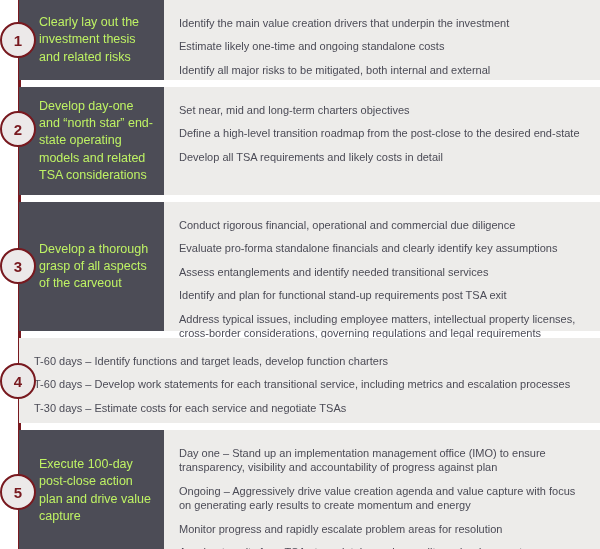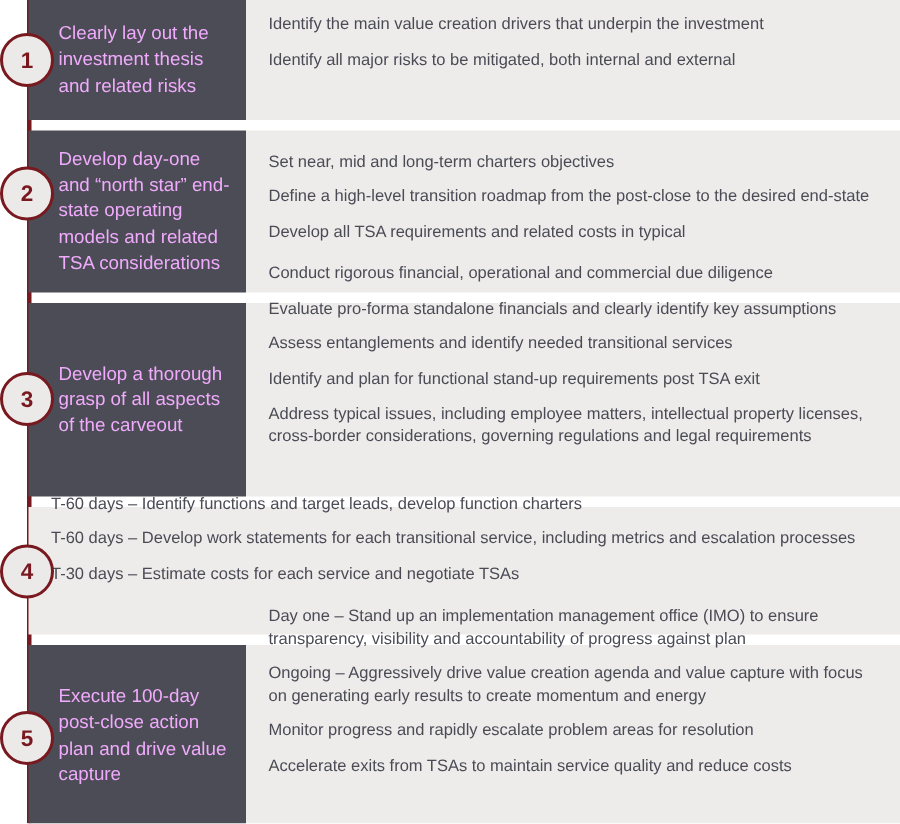--- a/index.html
+++ b/index.html
@@ -58,37 +58,37 @@
     font-weight: bold;
     display: flex;
     align-items: center;
     justify-content: center;
     z-index: 5;
   }
   .step-header {
     width: 145px;
     flex: 0 0 145px;
     background: #4c4c56;
-    color: #f0abfc;
+    color: #bef264;
     box-sizing: border-box;
     padding: 12px 10px 12px 20px;
     font-size: 12.5px;
     line-height: 1.38;
     display: flex;
     align-items: center;
     font-weight: normal;
   }
   .step-body {
     flex: 1 1 auto;
     background: #edecea;
     box-sizing: border-box;
     padding: 11px 14px 28px 15px;
     display: flex;
     flex-direction: column;
-    justify-content: flex-end;
+    justify-content: flex-start;
   }
   .bullet {
     color: #4b4b56;
     font-size: 11px;
     line-height: 1.32;
     margin: 4.5px 0;
   }
   
   .row-1 { height: 80px; }
   .row-2 { height: 108px; }
@@ -109,31 +109,32 @@
 
   <div class="spine"></div>
 
   <div class="rows">
 
     <div class="row row-1">
       <div class="badge">1</div>
       <div class="step-header">Clearly lay out the investment thesis and related risks</div>
       <div class="step-body">
         <div class="bullet">Identify the main value creation drivers that underpin the investment</div>
+        <div class="bullet">Estimate likely one-time and ongoing standalone costs</div>
         <div class="bullet">Identify all major risks to be mitigated, both internal and external</div>
       </div>
     </div>
 
     <div class="row row-2">
       <div class="badge">2</div>
       <div class="step-header">Develop day-one and “north star” end-state operating models and related TSA considerations</div>
       <div class="step-body">
         <div class="bullet">Set near, mid and long-term charters objectives</div>
         <div class="bullet">Define a high-level transition roadmap from the post-close to the desired end-state</div>
-        <div class="bullet">Develop all TSA requirements and related costs in typical</div>
+        <div class="bullet">Develop all TSA requirements and likely costs in detail</div>
       </div>
     </div>
 
     <div class="row row-3">
       <div class="badge">3</div>
       <div class="step-header">Develop a thorough grasp of all aspects of the carveout</div>
       <div class="step-body">
         <div class="bullet">Conduct rigorous financial, operational and commercial due diligence</div>
         <div class="bullet">Evaluate pro-forma standalone financials and clearly identify key assumptions</div>
         <div class="bullet">Assess entanglements and identify needed transitional services</div>

